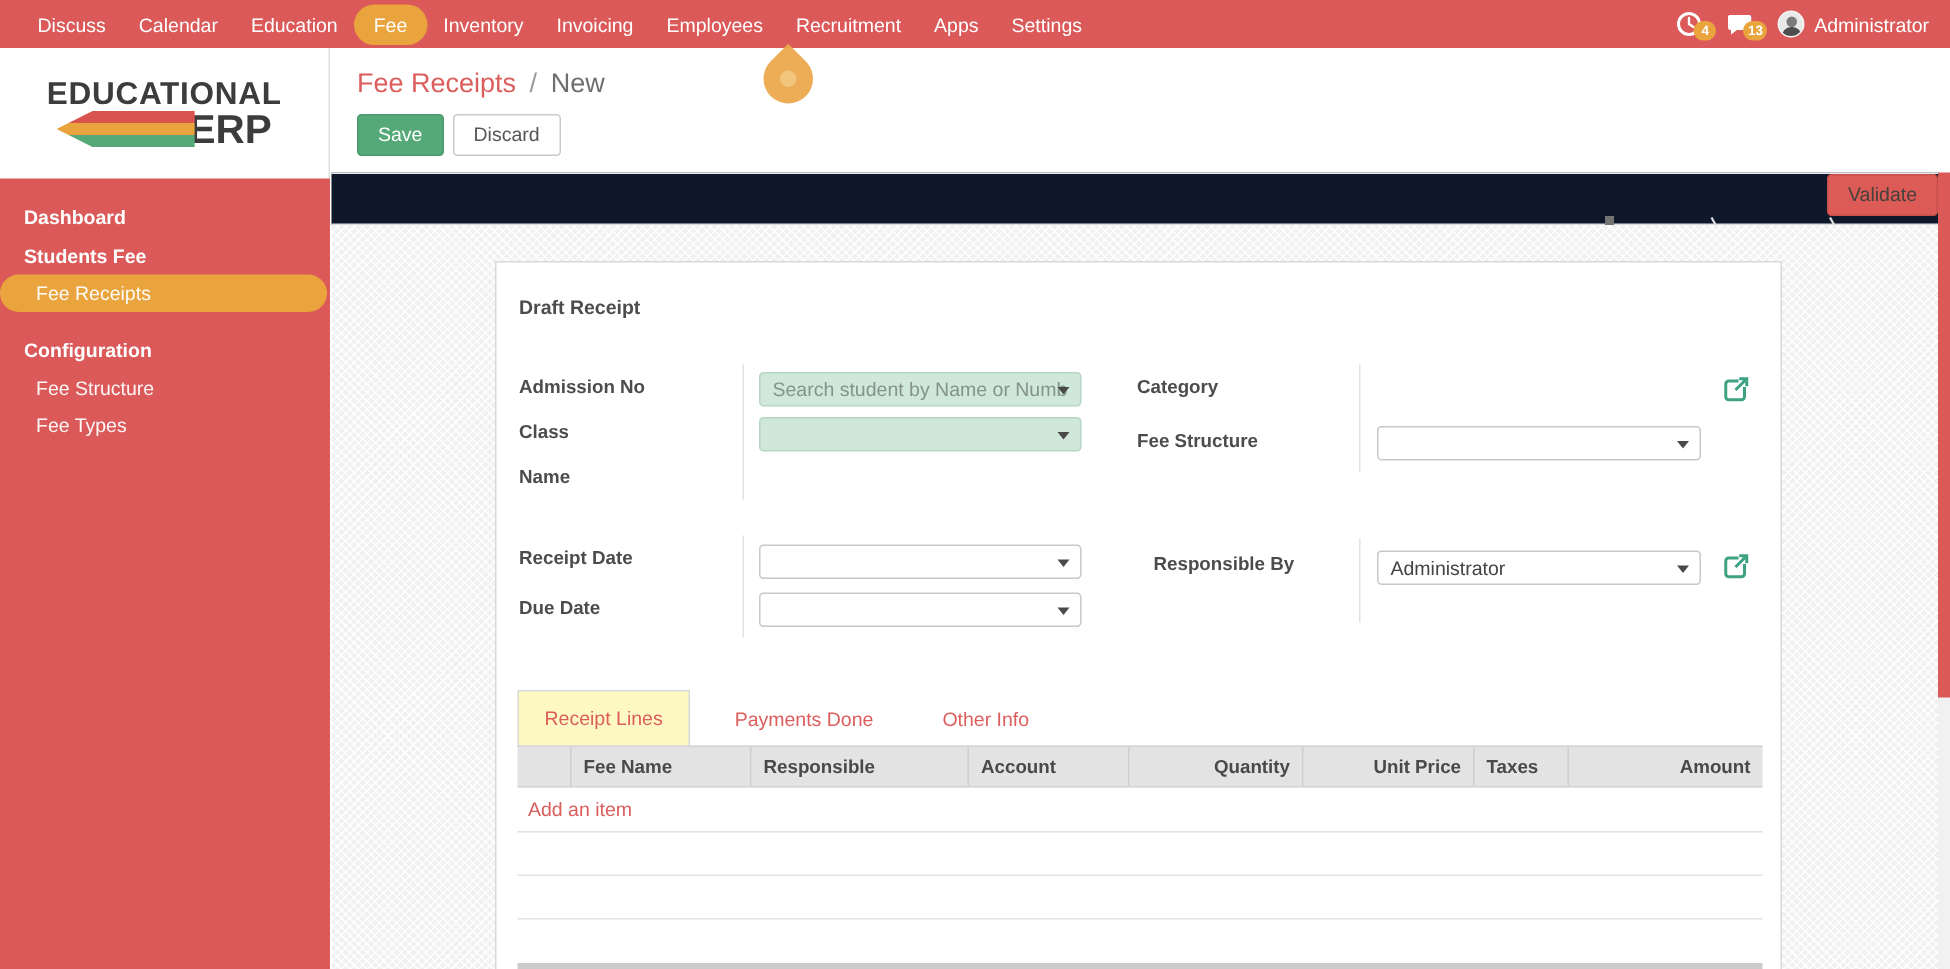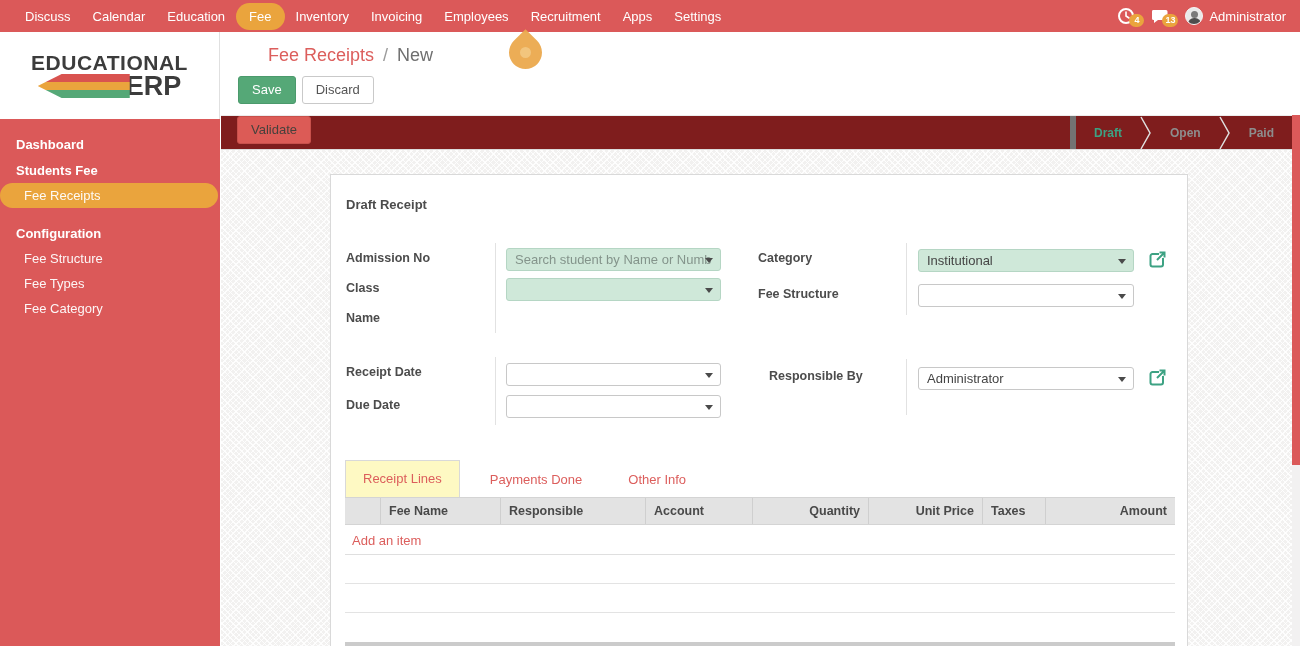--- a/index.html
+++ b/index.html
@@ -41,36 +41,36 @@
   
   .sidebar{position:absolute;left:0;top:119px;bottom:0;width:220px;background:#db5959;
            padding-top:12px;}
   .side-header{color:#fff;font-weight:bold;font-size:13px;padding:6px 16px;height:26px;cursor:pointer;}
   .side-item{color:rgba(255,255,255,.95);font-size:13px;padding:5px 16px 5px 24px;height:25px;cursor:pointer;}
   .side-item.active{background:#eaa43d;border-radius:14px;margin-right:2px;}
   .side-gap{height:12px;}
 
   
   .content-header{position:absolute;left:221px;top:32px;right:0;height:83px;background:#fff;}
-  .breadcrumb{position:absolute;left:17px;top:13px;font-size:18px;margin-left:30px;}
+  .breadcrumb{position:absolute;left:17px;top:13px;font-size:18px;}
   .bc-parent{color:#dc5e5c;cursor:pointer;}
   .bc-sep{color:#9a9a9a;padding:0 4px;}
   .bc-current{color:#6f6f6f;}
   .hdr-buttons{position:absolute;left:17px;top:44px;display:flex;gap:6px;}
   .btn{font-size:13px;border-radius:3px;padding:5px 13px;cursor:pointer;line-height:16px;}
   .btn-save{background:#55a877;border:1px solid #4b9a6c;color:#fff;}
   .btn-discard{background:#fff;border:1px solid #c9c9c9;color:#555;}
   .droplet{position:absolute;left:288px;top:4px;width:33px;height:33px;background:#eba94e;
            border-radius:0 50% 50% 50%;transform:rotate(45deg);opacity:.95;}
   .droplet-dot{position:absolute;left:11px;top:11px;width:11px;height:11px;border-radius:50%;background:#f2c277;}
 
   
-  .action-bar{position:absolute;left:221px;top:115px;right:8px;height:35px;background:#7f1d1d;
+  .action-bar{position:absolute;left:221px;top:115px;right:8px;height:35px;background:#0f172a;
               border-top:1px solid #ececec;border-bottom:1px solid #dcdcdc;
-              display:flex;align-items:flex-start;}
+              display:flex;align-items:flex-end;flex-direction:column;}
   .btn-validate{background:#dc5b56;border:1px solid #c8504b;color:#46413c;margin-left:16px;}
   .statusbar{margin-left:auto;height:100%;display:flex;align-items:center;border-left:6px solid #737373;}
   .status-item{font-size:12px;font-weight:bold;color:#8d8d8d;padding:0 18px;cursor:pointer;}
   .status-item.active{color:#3da283;}
   .status-chevron{width:12px;height:34px;}
 
   
   .main{position:absolute;left:221px;top:150px;right:8px;bottom:0;background:#f2f1f0;
         background-image:
           repeating-linear-gradient(45deg, rgba(255,255,255,.85) 0 1px, rgba(0,0,0,0) 1px 4px),
@@ -168,21 +168,20 @@
   </div>
 
   <div class="sidebar">
     <div class="side-header">Dashboard</div>
     <div class="side-header">Students Fee</div>
     <div class="side-item active">Fee Receipts</div>
     <div class="side-gap"></div>
     <div class="side-header">Configuration</div>
     <div class="side-item">Fee Structure</div>
     <div class="side-item">Fee Types</div>
-    <div class="side-item">Fee Category</div>
   </div>
 
   <div class="content-header">
     <div class="breadcrumb">
       <span class="bc-parent">Fee Receipts</span>
       <span class="bc-sep">/</span>
       <span class="bc-current">New</span>
     </div>
     <div class="hdr-buttons">
       <button class="btn btn-save">Save</button>
@@ -224,24 +223,20 @@
 
       <div class="o-label" style="left:15px;top:106px;">Class</div>
       <div class="o-select mint" style="left:175px;top:103px;width:215px;">
         <span></span>
         <span class="caret"></span>
       </div>
 
       <div class="o-label" style="left:15px;top:136px;">Name</div>
 
       <div class="o-label" style="left:427px;top:76px;">Category</div>
-      <div class="o-select mint" style="left:587px;top:74px;width:216px;">
-        <span>Institutional</span>
-        <span class="caret"></span>
-      </div>
       <svg class="ext-link" style="left:816px;top:75px;" viewBox="0 0 20 20">
         <path d="M12 4 H5.5 A2 2 0 0 0 3.5 6 v8.5 a2 2 0 0 0 2 2 H14 a2 2 0 0 0 2-2 V8" fill="none" stroke="#3da283" stroke-width="2"></path>
         <path d="M10 10 L17.5 2.5 M12.5 2.5 h5 v5" fill="none" stroke="#3da283" stroke-width="2"></path>
       </svg>
 
       <div class="o-label" style="left:427px;top:112px;">Fee Structure</div>
       <div class="o-select whitefield" style="left:587px;top:109px;width:216px;">
         <span></span>
         <span class="caret"></span>
       </div>

